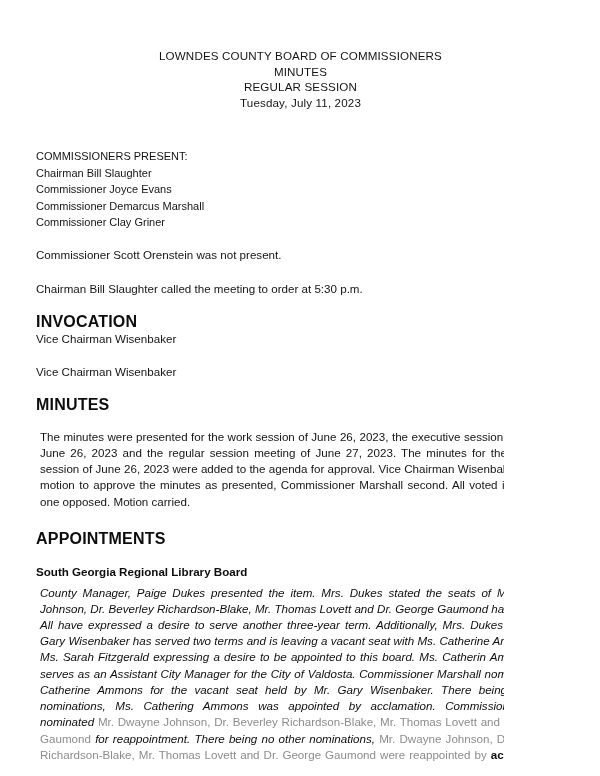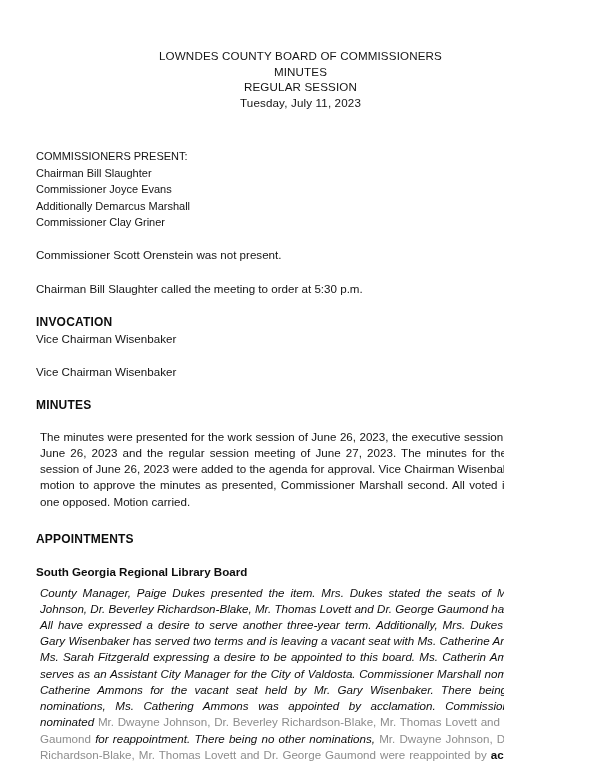--- a/index.html
+++ b/index.html
@@ -48,21 +48,21 @@
   }
   .roster div { white-space: nowrap; }
 
   .plain-line {
     font-size: 11.6px;
     line-height: 16.4px;
     color: #141414;
   }
 
   .section-heading {
-    font-size: 12px;
+    font-size: 16px;
     line-height: 16.4px;
     font-weight: bold;
     color: #0d0d0d;
     letter-spacing: 0.2px;
   }
 
   .sub-heading {
     font-size: 11.6px;
     line-height: 16.4px;
     font-weight: bold;
@@ -103,21 +103,21 @@
       <div>REGULAR SESSION</div>
       <div>Tuesday, July 11, 2023</div>
     </div>
 
     <div class="block-gap-lg"></div>
 
     <div class="roster">
       <div>COMMISSIONERS PRESENT:</div>
       <div>Chairman Bill Slaughter</div>
       <div>Commissioner Joyce Evans</div>
-      <div>Additionally Demarcus Marshall</div>
+      <div>Commissioner Demarcus Marshall</div>
       <div>Commissioner Clay Griner</div>
     </div>
 
     <div class="block-gap-md"></div>
 
     <div class="plain-line">Commissioner Scott Orenstein was not present.</div>
 
     <div class="block-gap-md"></div>
 
     <div class="plain-line">Chairman Bill Slaughter called the meeting to order at 5:30 p.m.</div>

